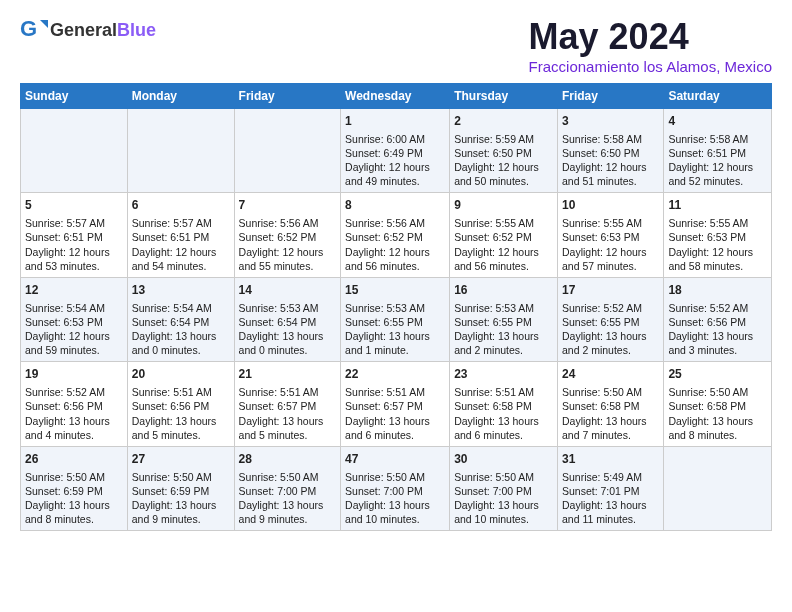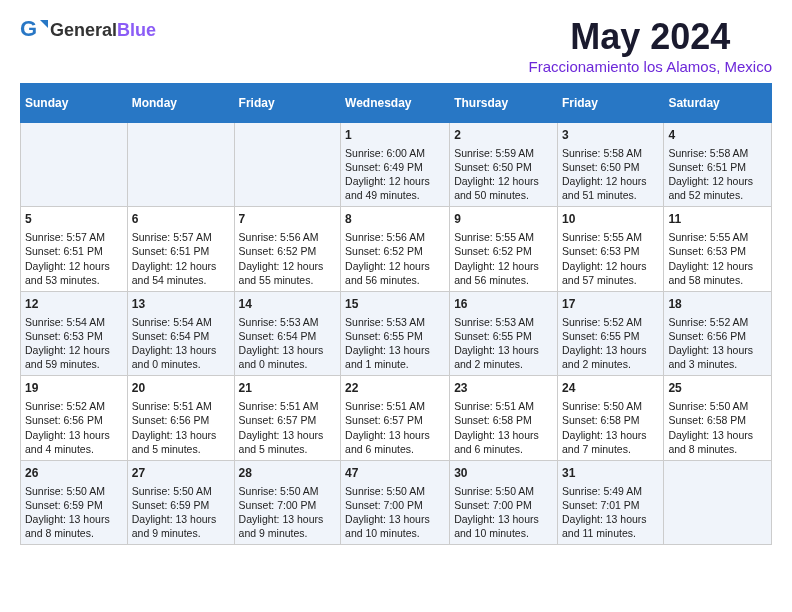--- a/index.html
+++ b/index.html
@@ -30,40 +30,40 @@
       font-size: 18px;
       font-weight: bold;
       color: #8b5cf6;
     }
     .logo-icon {
       width: 28px;
       height: 28px;
       margin-right: 2px;
     }
     .title-block {
-      text-align: center;
+      text-align: left;
     }
     .month-title {
       font-size: 36px;
       font-weight: bold;
       color: #1a1a2e;
     }
     .location-title {
       font-size: 15px;
       color: #6d28d9;
     }
     table {
       width: 100%;
       border-collapse: collapse;
       font-size: 11px;
     }
     thead tr th {
       background-color: #2877c5;
       color: #fff;
-      padding: 12px 4px;
+      padding: 5px 4px;
       text-align: left;
       font-size: 12px;
       font-weight: bold;
       border: 1px solid #2877c5;
     }
     tbody tr td {
       border: 1px solid #ccc;
       vertical-align: top;
       padding: 4px 4px;
       height: 78px;

